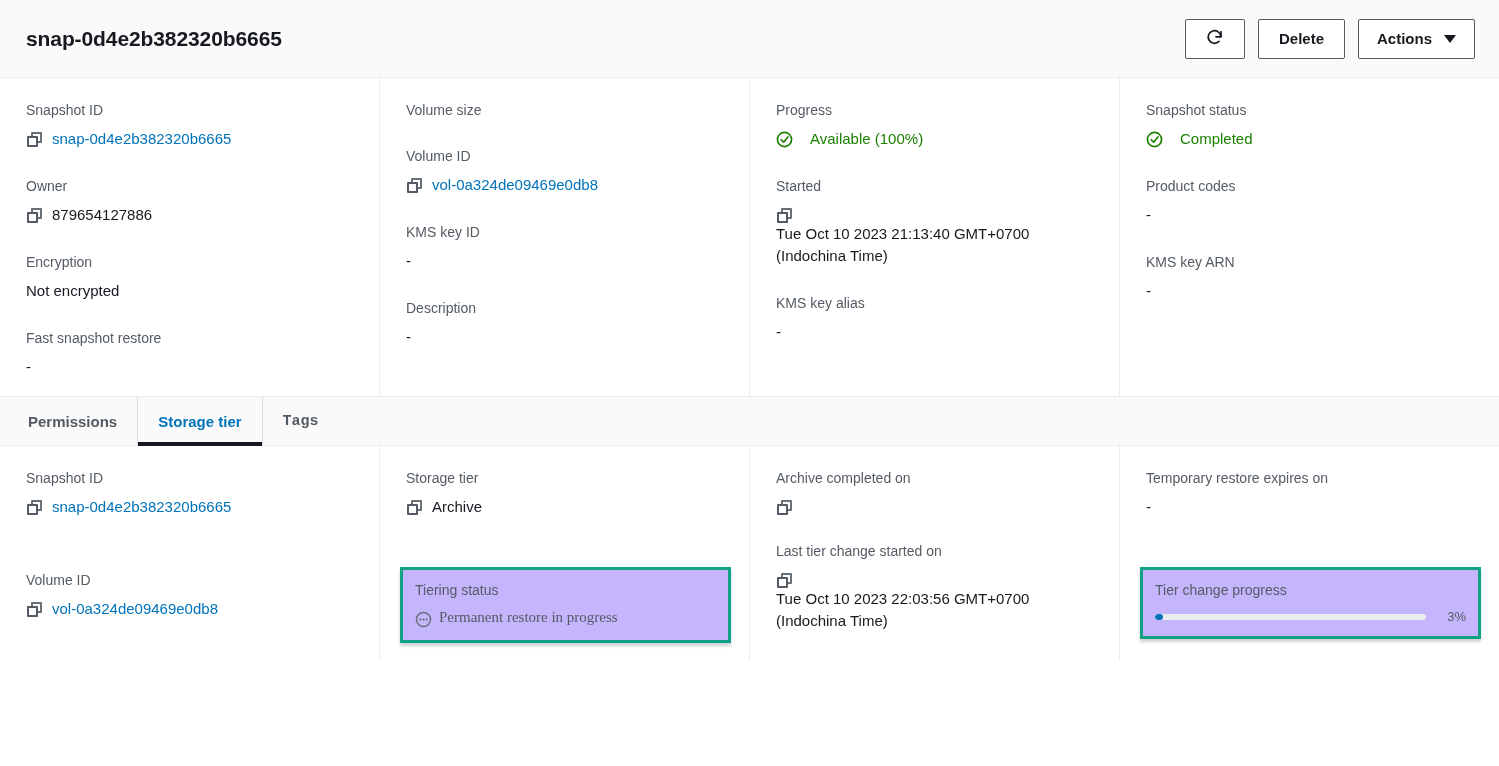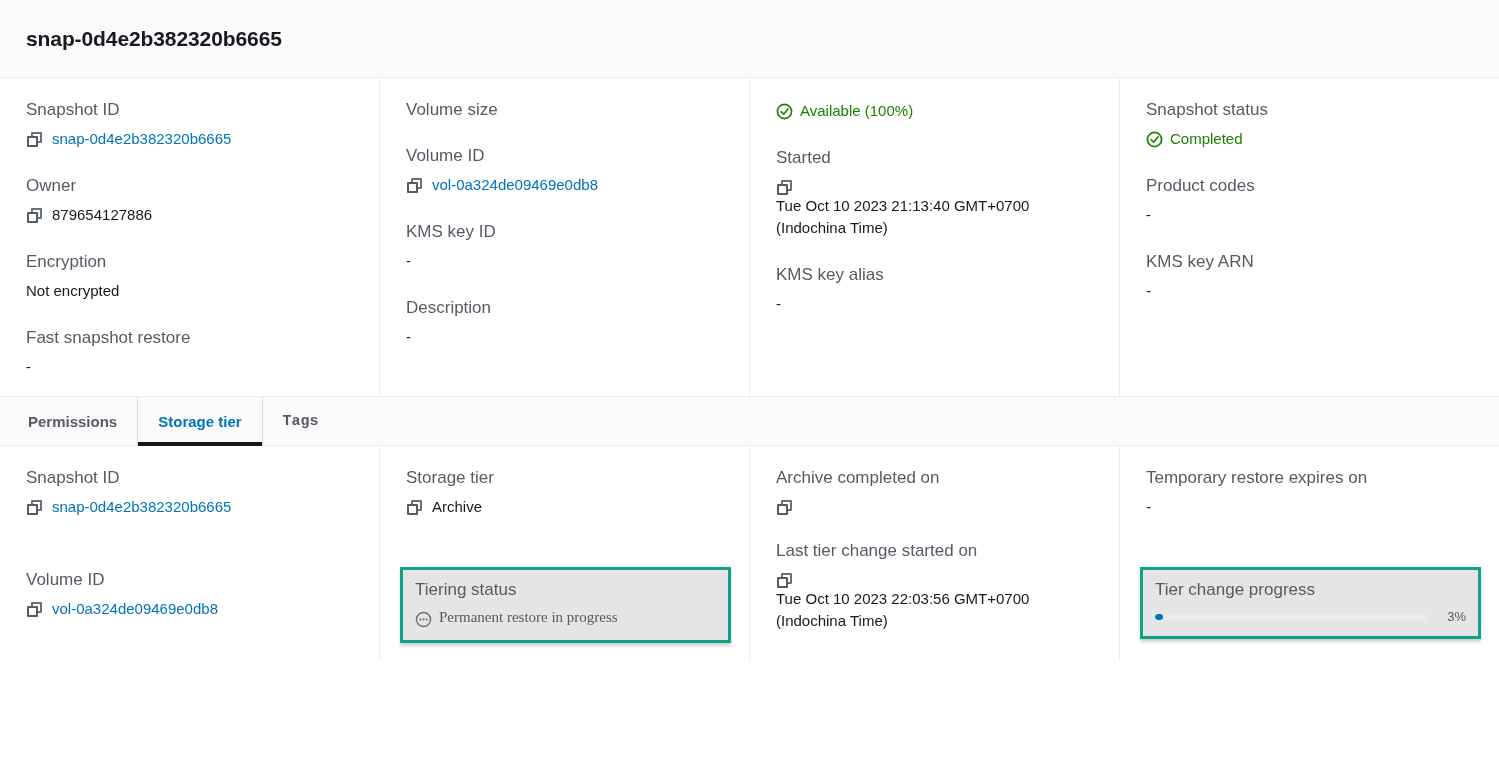--- a/index.html
+++ b/index.html
@@ -64,21 +64,21 @@
   }
   .detail-col {
     padding: 22px 24px 18px 26px;
     border-right: 1px solid #eaeded;
   }
   .detail-col:last-child { border-right: none; }
 
   .field { margin-bottom: 26px; }
   .field:last-child { margin-bottom: 0; }
   .field-label {
-    font-size: 17px;
+    font-size: 14px;
     color: #545b64;
     line-height: 20px;
     margin-bottom: 8px;
     font-weight: normal;
   }
   .field-value {
     font-size: 15px;
     line-height: 22px;
     color: #16191f;
     display: flex;
@@ -115,21 +115,21 @@
     border: 2px solid #545b64;
     border-radius: 1px;
     background: #ffffff;
   }
 
   
   .status-ok {
     color: #1d8102;
     display: flex;
     align-items: center;
-    gap: 7px;
+    gap: 17px;
   }
   .icon-check {
     width: 17px; height: 17px;
     flex: 0 0 auto;
     display: block;
   }
   .status-pending {
     color: #545b64;
     display: flex;
     align-items: flex-end;
@@ -165,21 +165,21 @@
     content: "";
     position: absolute;
     left: 0; right: 0; bottom: -1px;
     height: 4px;
     background: #16191f;
   }
 
   
   .highlight {
     border: 3px solid #11a184;
-    background: #e5e5e5;
+    background: #c4b5fd;
     box-shadow: 0 3px 3px rgba(0,0,0,0.18);
     padding: 10px 12px 12px 12px;
     margin: 0 -6px;
   }
   .highlight .field-label { margin-bottom: 6px; }
 
   
   .progress-row {
     display: flex;
     align-items: center;
@@ -206,20 +206,35 @@
     flex: 0 0 auto;
     min-width: 26px;
     text-align: right;
   }
 </style>
 </head>
 <body>
 
 <div class="page-header">
   <div class="page-title">snap-0d4e2b382320b6665</div>
+  <div class="header-actions">
+    <button class="btn btn-icon">
+      <span>
+        <svg width="19" height="19" viewBox="0 0 24 24" fill="none" stroke="#16191f" stroke-width="2.1" stroke-linecap="round" stroke-linejoin="round">
+          <path d="M20 11a8 8 0 1 0-2.3 6"></path>
+          <polyline points="20.2 4.6 20.2 11.2 13.8 11.2"></polyline>
+        </svg>
+      </span>
+    </button>
+    <button class="btn">Delete</button>
+    <button class="btn btn-actions">
+      <span>Actions</span>
+      <span class="caret"></span>
+    </button>
+  </div>
 </div>
 
 <div class="detail-grid">
 
   <div class="detail-col">
     <div class="field">
       <div class="field-label">Snapshot ID</div>
       <div class="field-value">
         <span class="copy-icon">
             <span class="sq-back"></span>
@@ -275,20 +290,21 @@
     <div class="field">
       <div class="field-label">Description</div>
       <div class="field-value">
         <span class="value-text">-</span>
       </div>
     </div>
   </div>
 
   <div class="detail-col">
     <div class="field">
+      <div class="field-label">Progress</div>
       <div class="field-value">
         <span class="status-ok">
           <svg class="icon-check" viewBox="0 0 20 20">
             <circle cx="10" cy="10" r="8.3" fill="none" stroke="#1d8102" stroke-width="2"></circle>
             <polyline points="6,10.3 9,13.2 14.1,7" fill="none" stroke="#1d8102" stroke-width="2" stroke-linecap="round" stroke-linejoin="round"></polyline>
           </svg>
           <span>Available (100%)</span>
         </span>
       </div>
     </div>

